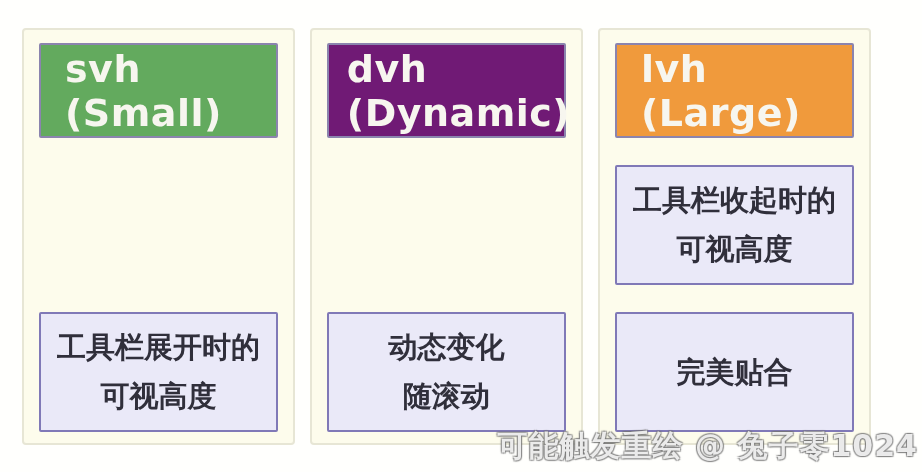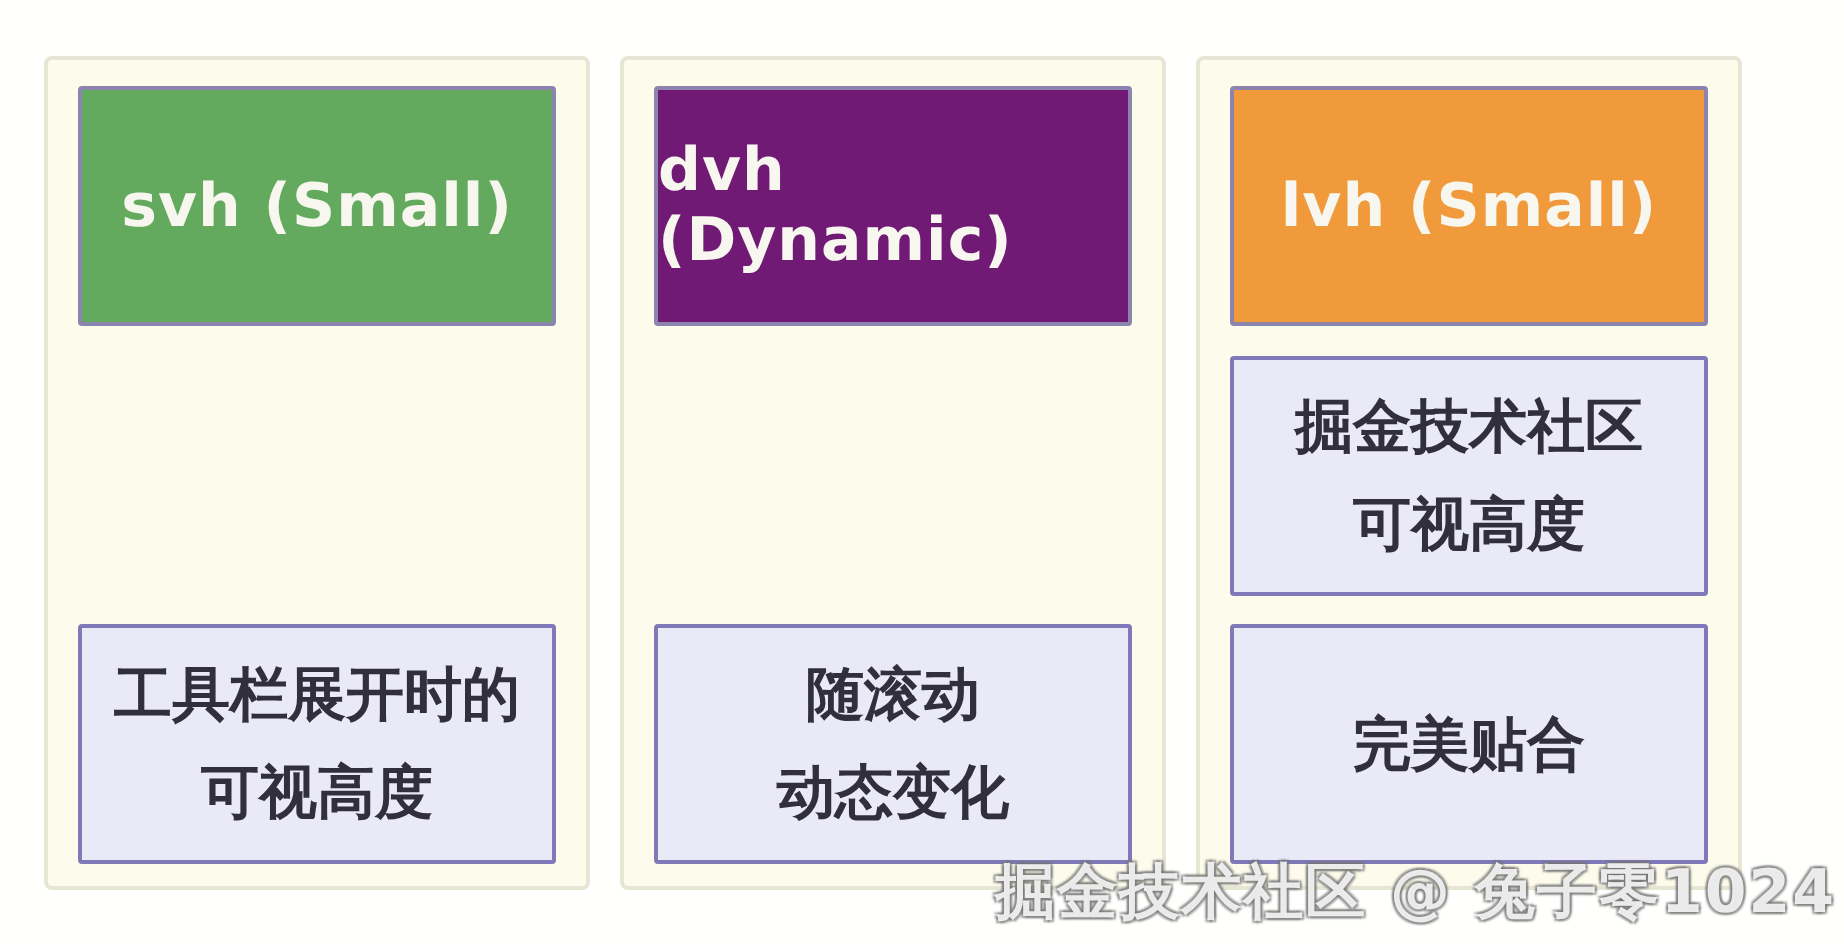--- a/index.html
+++ b/index.html
@@ -26,30 +26,31 @@
     background: #fdfcec;
     border: 2px solid #e7e6d5;
     border-radius: 4px;
     padding: 13px 15px 11px 15px;
     display: flex;
     flex-direction: column;
     justify-content: space-between;
   }
   .unit-header {
     box-sizing: border-box;
-    height: 120px;
+    height: 95px;
     border: 2px solid #8b84ae;
     border-radius: 2px;
     display: flex;
     align-items: center;
     justify-content: center;
     color: #f7f6ef;
-    font-size: 30px;
+    font-size: 38px;
     font-weight: bold;
     letter-spacing: 0.5px;
+    padding-left: 24px;
   }
   .text-box {
     box-sizing: border-box;
     height: 120px;
     background: #eae9f8;
     border: 2px solid #8079b7;
     border-radius: 2px;
     display: flex;
     flex-direction: column;
     align-items: center;
@@ -85,32 +86,32 @@
       <div class="unit-header" style="background: rgb(99, 170, 94);">svh (Small)</div>
       <div class="text-box">
         <div>工具栏展开时的</div>
         <div>可视高度</div>
       </div>
     </div>
 
     <div class="card">
       <div class="unit-header" style="background: #701a75;">dvh (Dynamic)</div>
       <div class="text-box">
+        <div>动态变化</div>
         <div>随滚动</div>
-        <div>动态变化</div>
       </div>
     </div>
 
     <div class="card">
-      <div class="unit-header" style="background: rgb(240, 154, 60);">lvh (Small)</div>
+      <div class="unit-header" style="background: rgb(240, 154, 60);">lvh (Large)</div>
       <div class="text-box">
-        <div>掘金技术社区</div>
+        <div>工具栏收起时的</div>
         <div>可视高度</div>
       </div>
       <div class="text-box">
         <div>完美贴合</div>
       </div>
     </div>
 
   </div>
 
-  <div class="watermark">掘金技术社区 @ 兔子零1024</div>
+  <div class="watermark">可能触发重绘 @ 兔子零1024</div>
 </div>
 
 </body></html>

